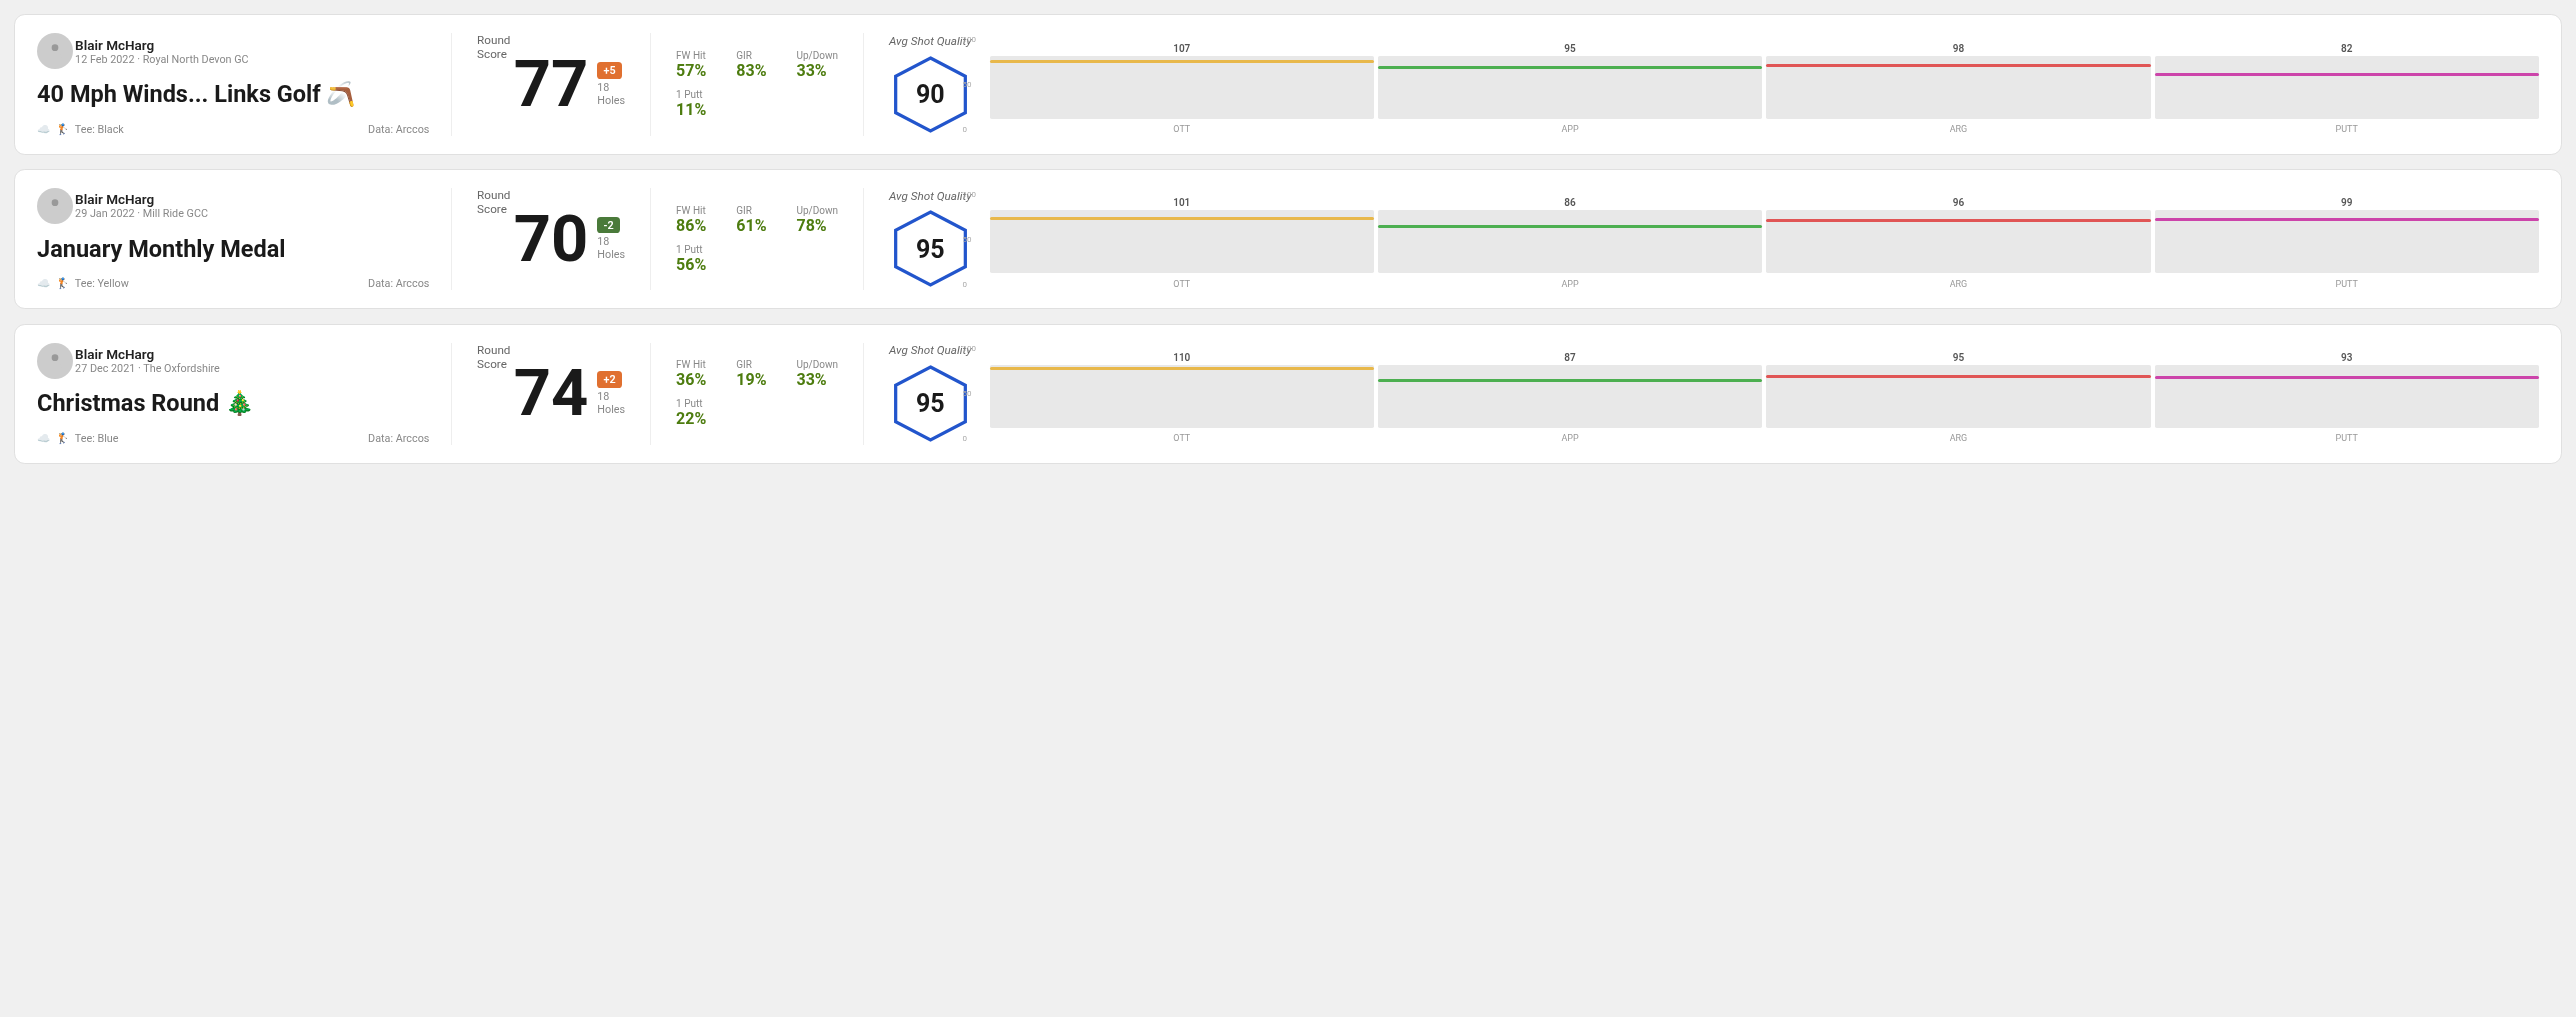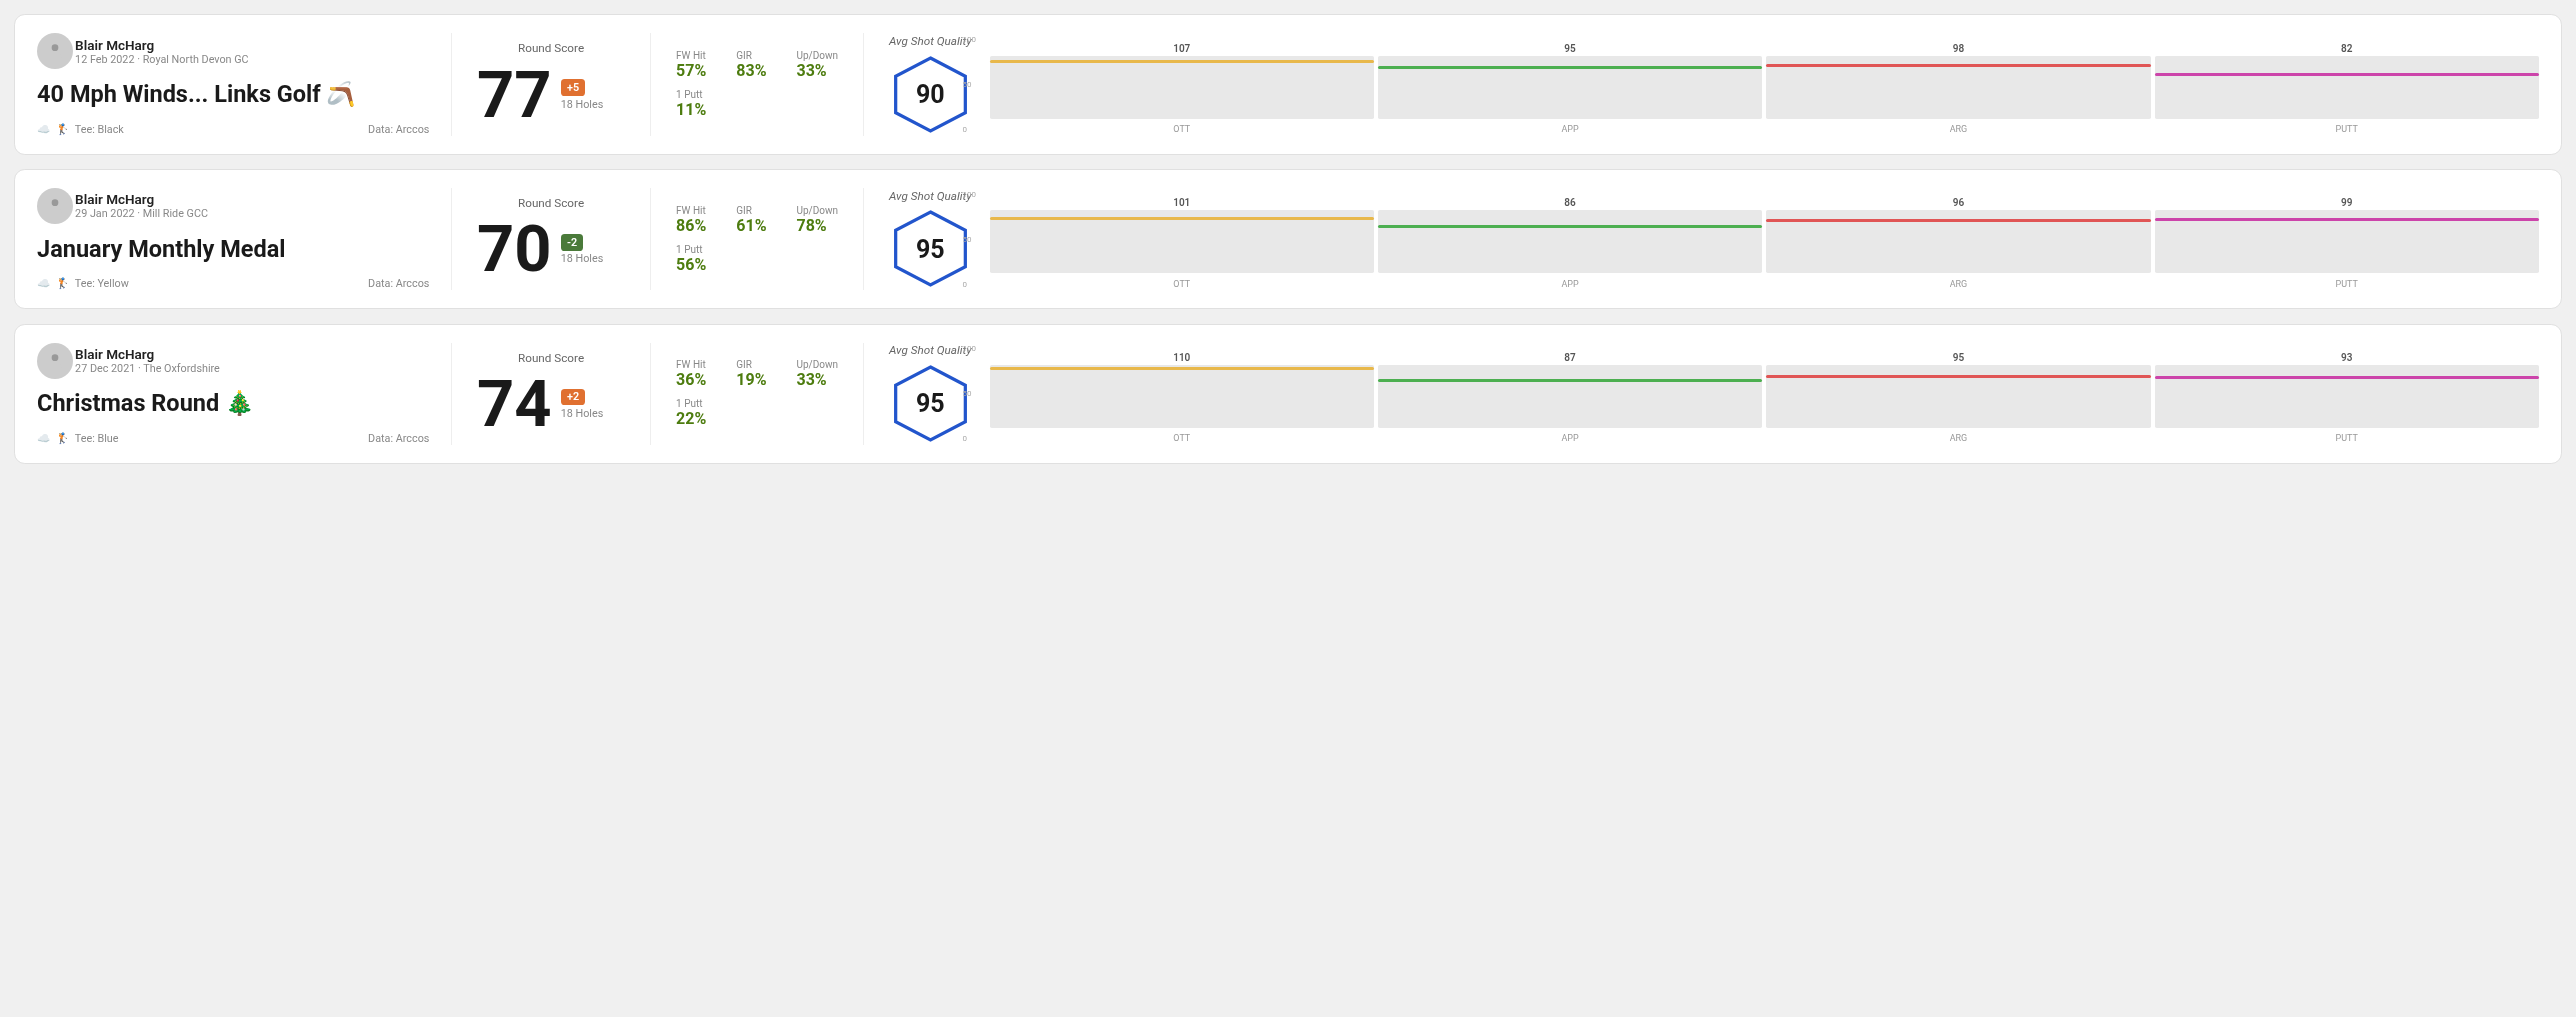--- a/index.html
+++ b/index.html
@@ -70,23 +70,22 @@
     .tee-info {
       display: flex;
       align-items: center;
       gap: 5.4px;
     }
     .mid-section {
       flex: 0 0 199px;
       padding: 0 25px;
       border-right: 0.9px solid #eee;
       display: flex;
-      flex-direction: column;
+      flex-direction: row;
       justify-content: center;
-      text-align: center;
     }
     .section-label {
       font-size: 11.7px;
       color: #666;
       margin-bottom: 7.2px;
     }
     .score-row {
       display: flex;
       align-items: center;
       gap: 9px;

